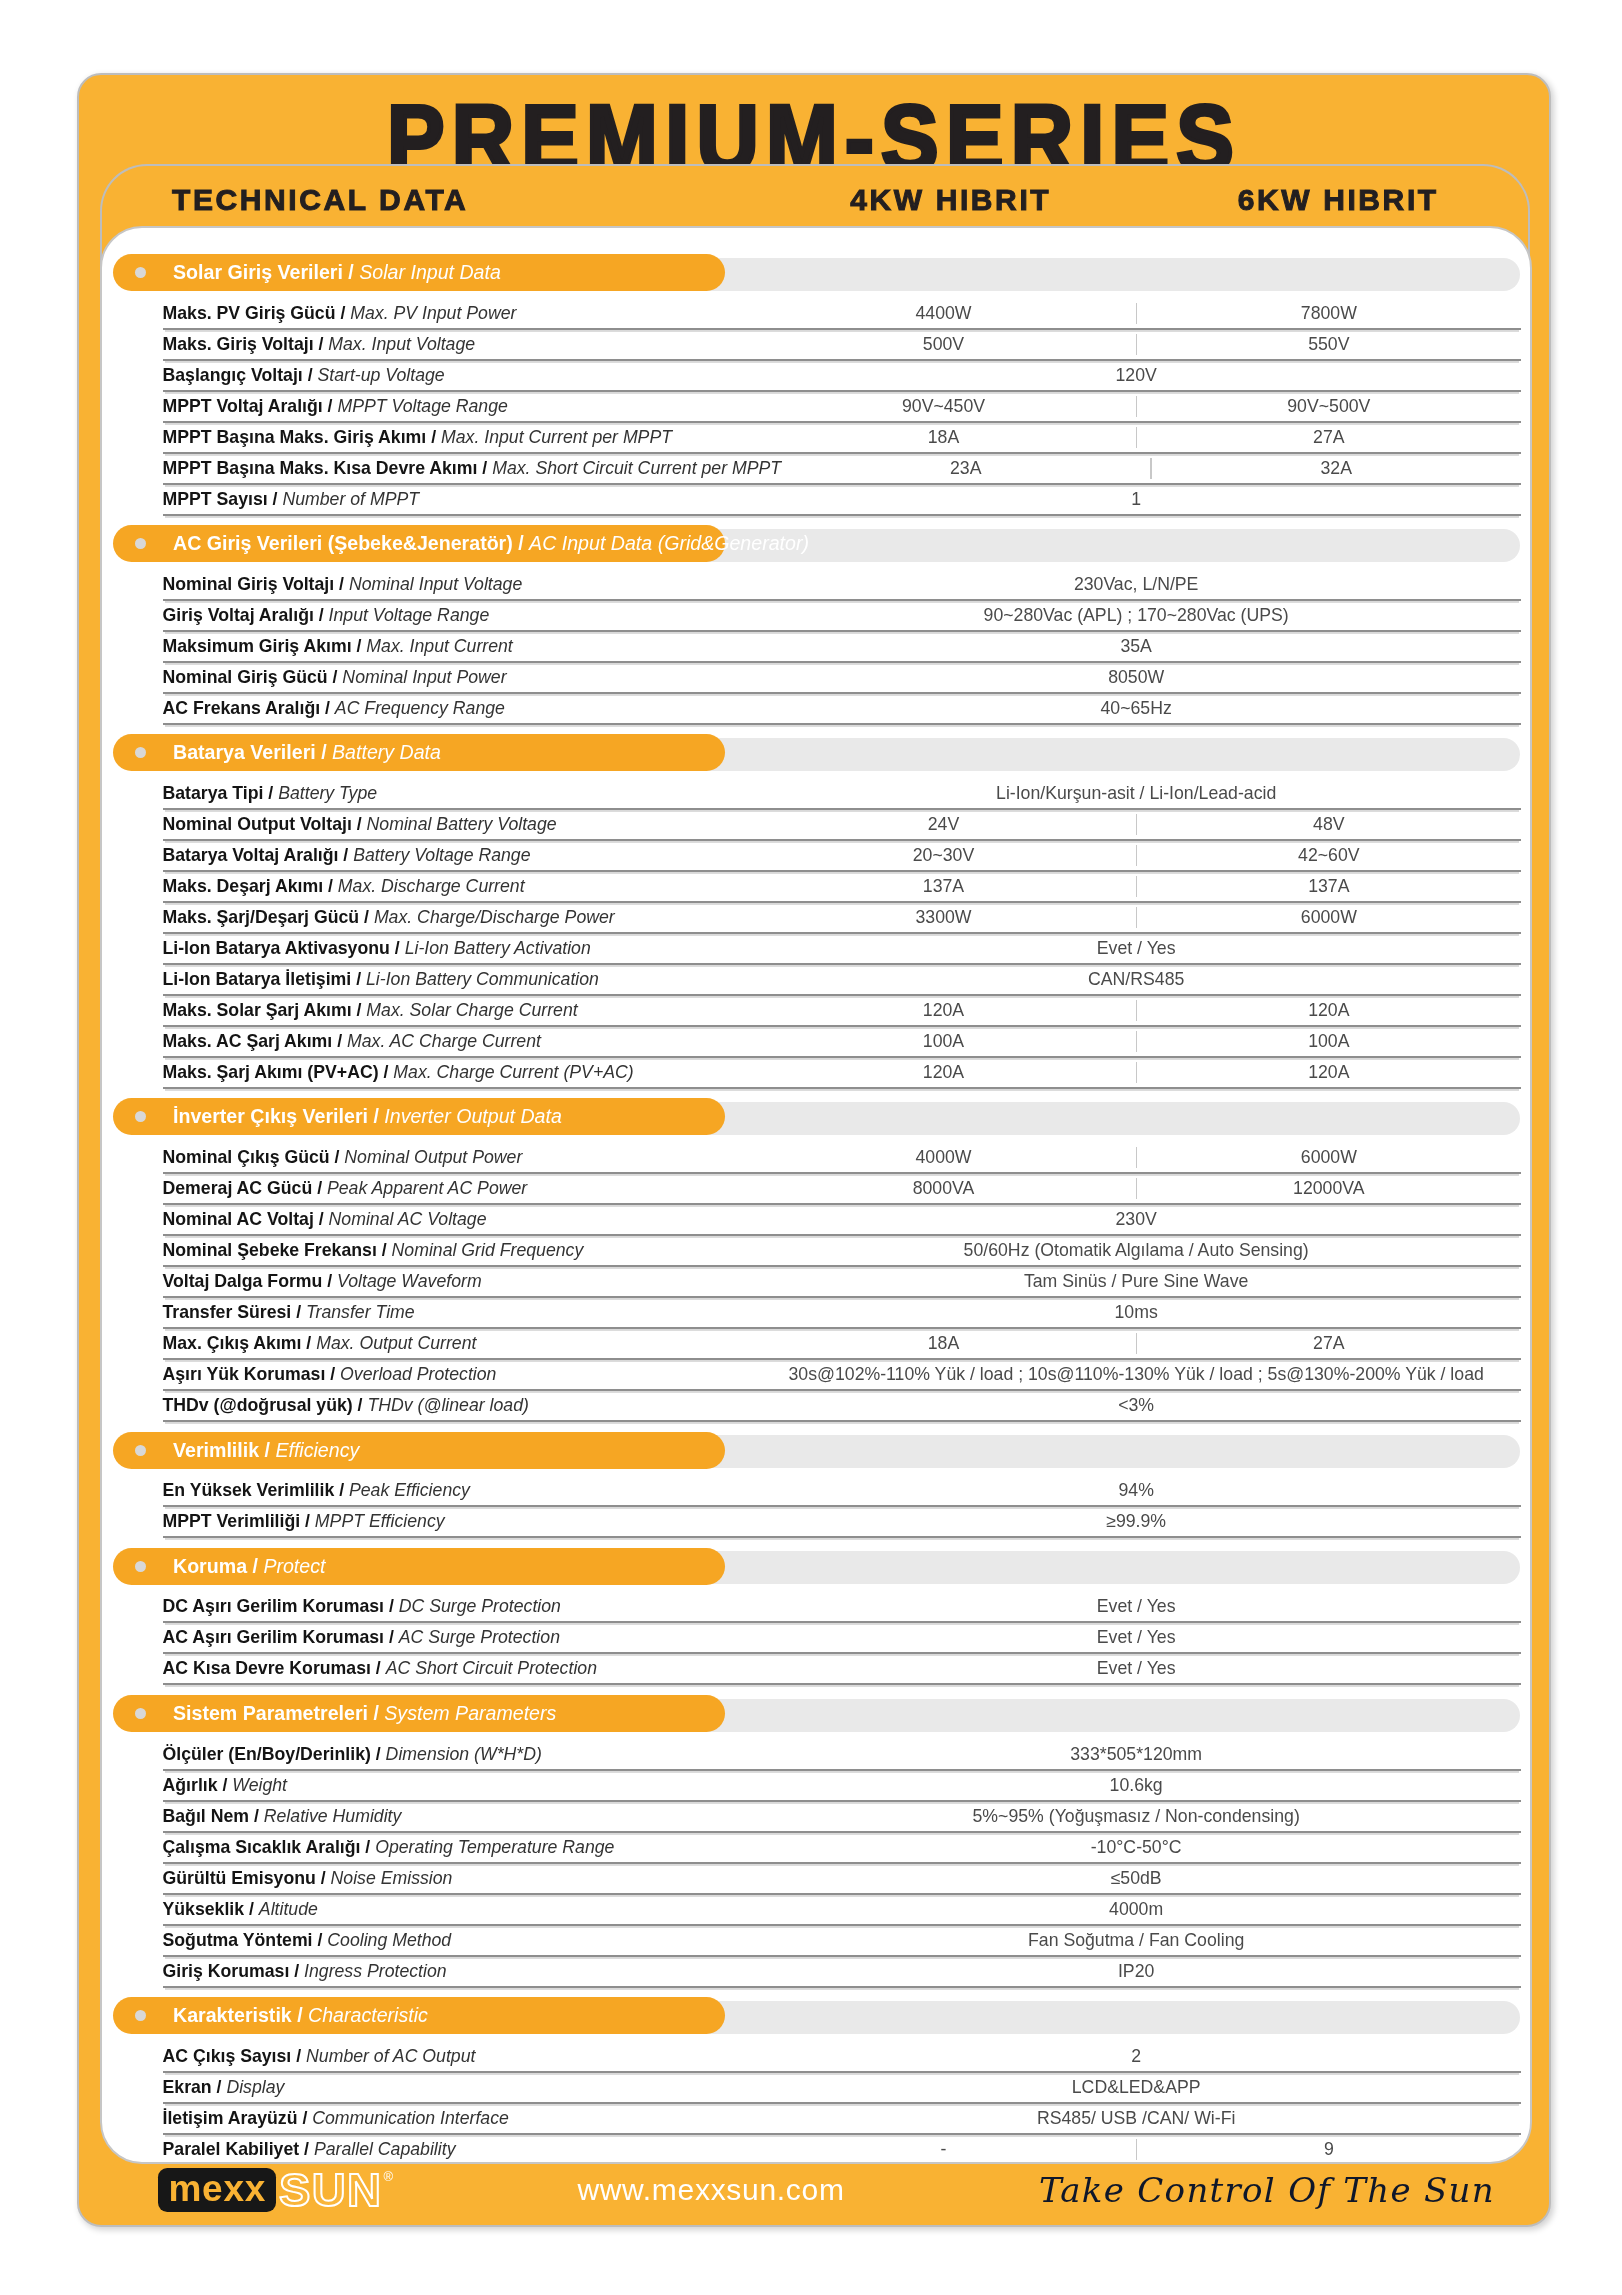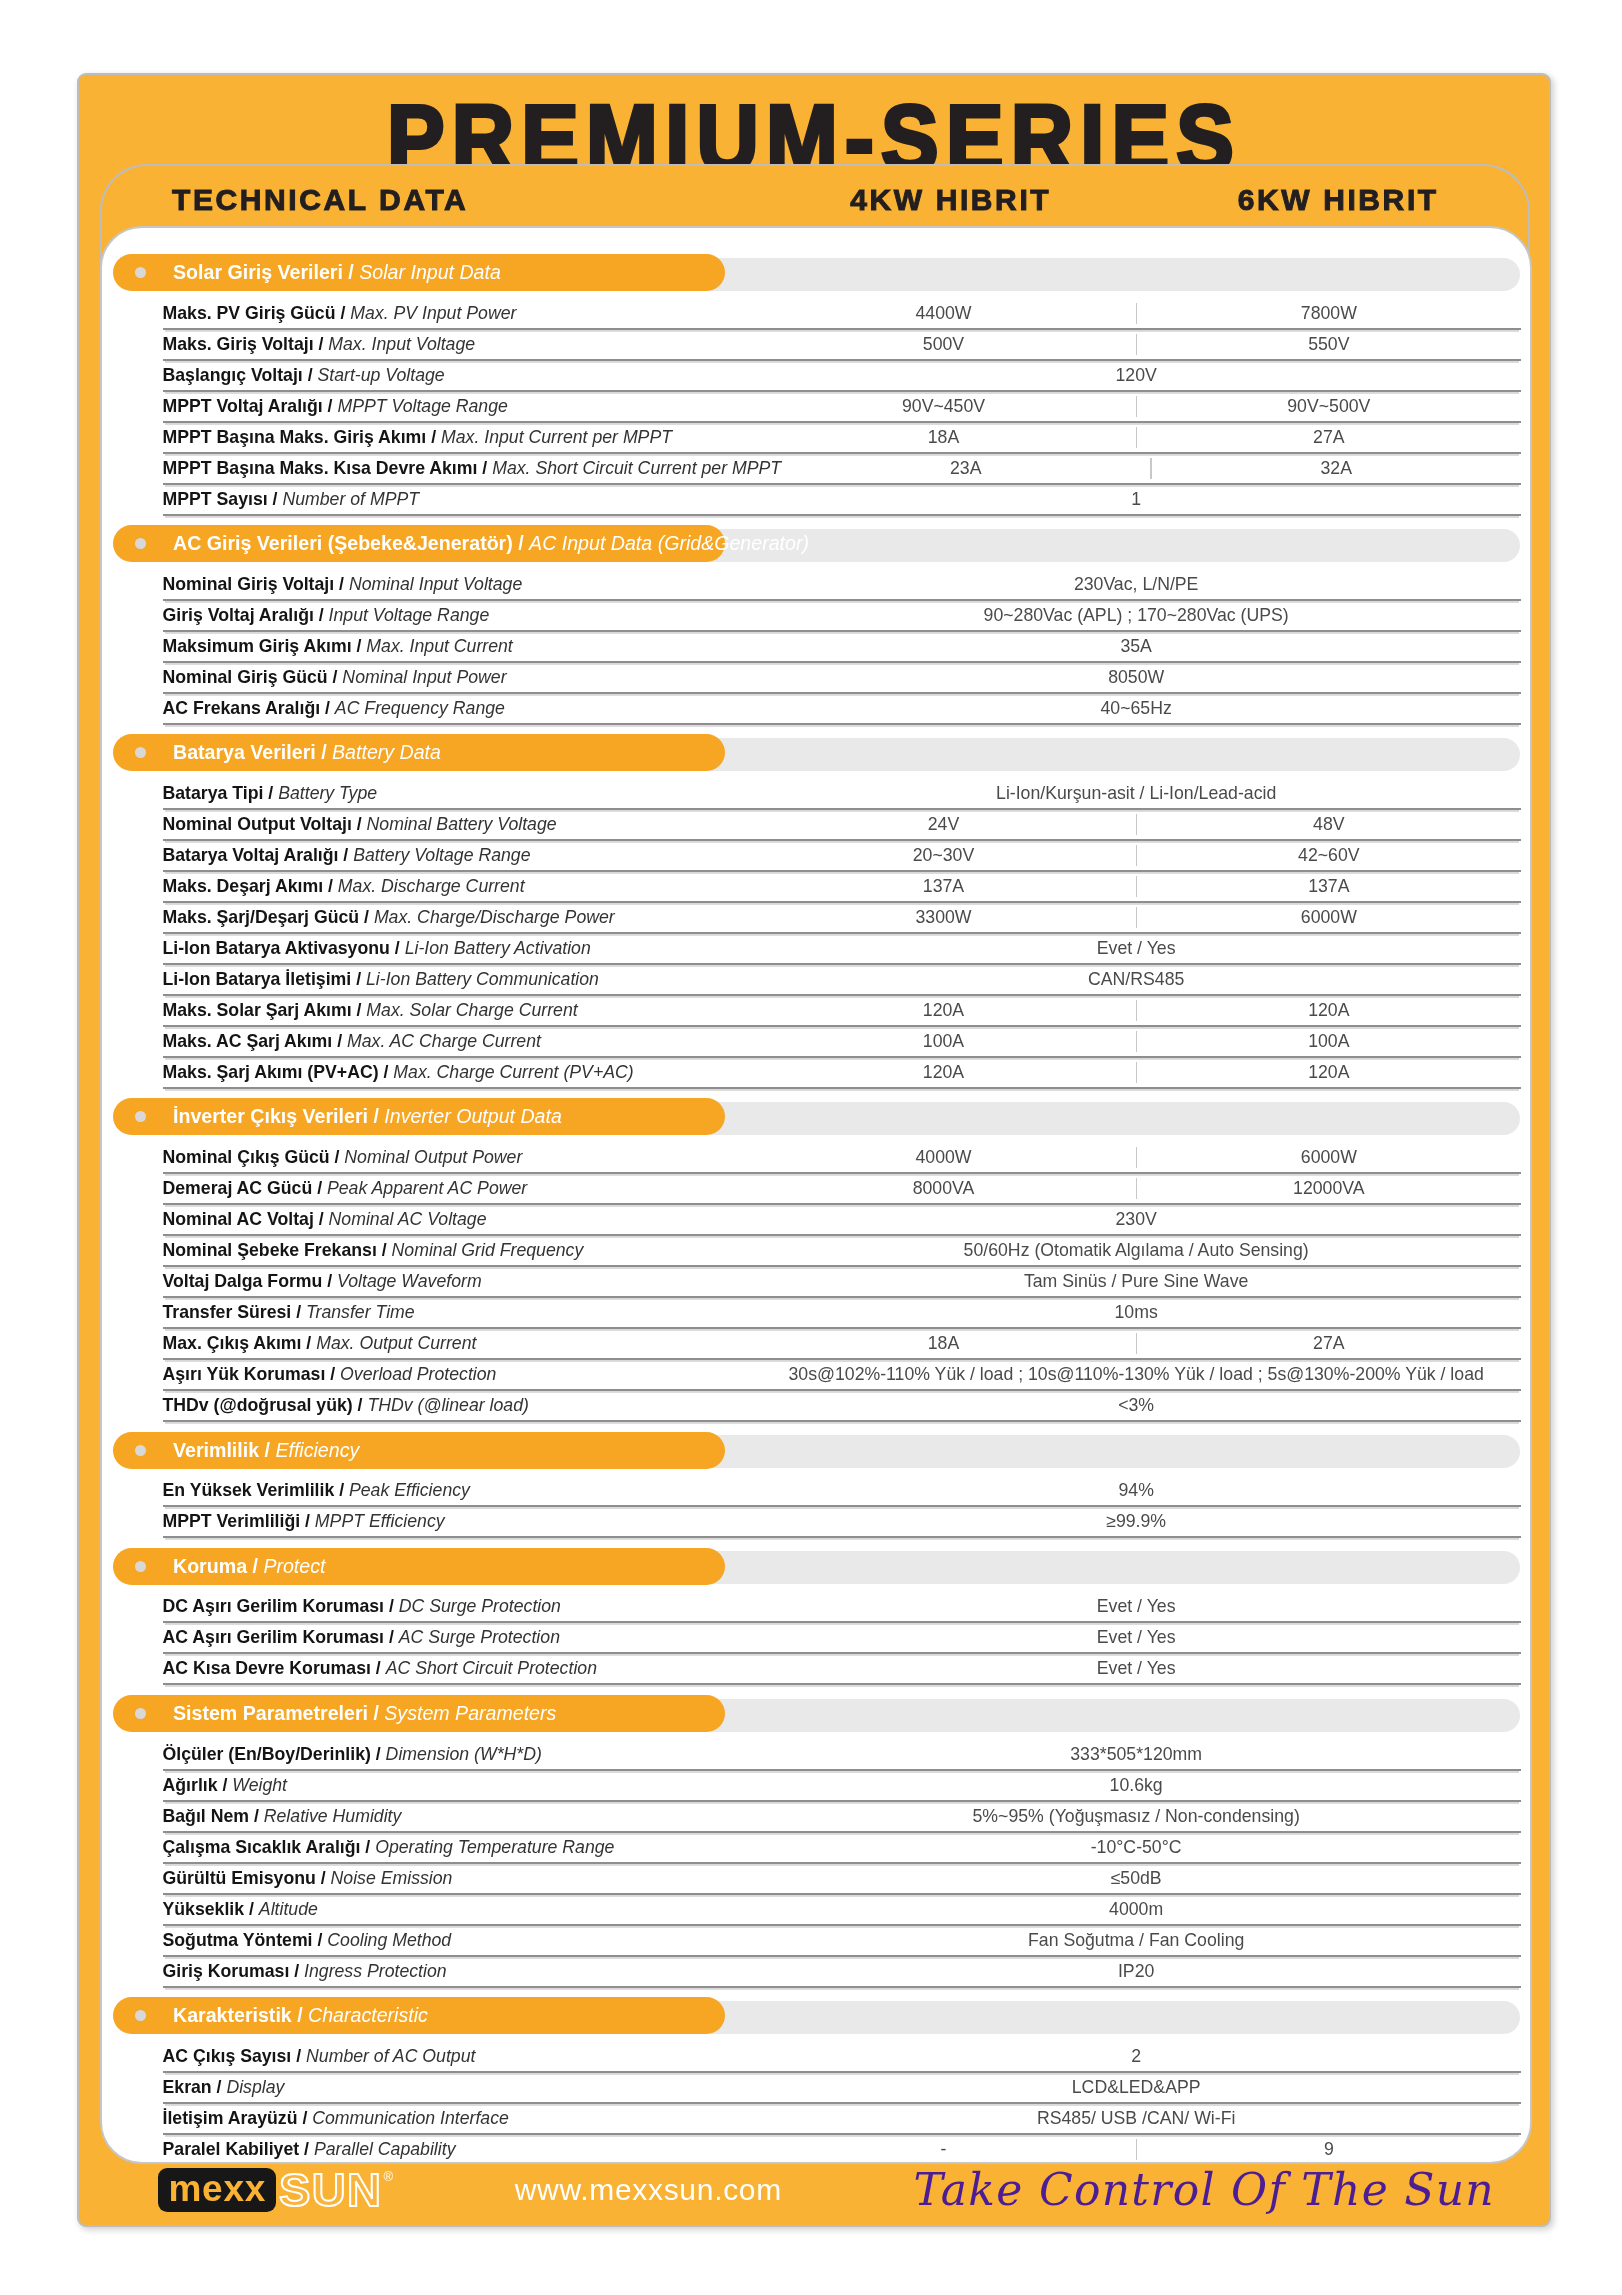--- a/index.html
+++ b/index.html
@@ -2,21 +2,21 @@
 <html style="font-size:10.5px"><head>
 <meta charset="utf-8">
 <style>
   * { margin:0; padding:0; box-sizing:border-box; }
   body { background:#ffffff; font-family:"Liberation Sans", sans-serif; }
   .page { position:relative; width:1623px; height:2295px; background:#ffffff; overflow:hidden; }
 
   
   .outer {
     position:absolute; left:77px; top:73px; width:1474px; height:2154px;
-    background:#F9B233; border:2px solid #BDBDBD; border-radius:9px;
+    background:#F9B233; border:2px solid #BDBDBD; border-radius:24px;
     box-shadow:2.6px 2.6px 6.5px rgba(0,0,0,.18);
   }
 
   
   .title {
     position:absolute; top:9.2px; left:0; right:0; text-align:center;
     font-size:77px; font-weight:bold; color:#231F20; letter-spacing:6.5px;
     -webkit-text-stroke:3.3px #231F20;
     transform:scale(1.12,1.22); transform-origin:center top; white-space:nowrap;
   }
@@ -84,22 +84,22 @@
     background:#171717; border-radius:9.2px; padding:2.6px 10.5px 5.2px 10.5px;
     color:#F9B233; font-weight:bold; font-size:37px; letter-spacing:0.7px; line-height:1;
   }
   .logo-sun {
     font-size:47px; font-weight:bold; line-height:0.95; letter-spacing:1.3px;
     color:rgba(255,255,255,0.04); -webkit-text-stroke:2px #ffffff; margin-left:2.6px;
   }
   .logo-reg { color:#ffffff; font-size:13px; margin-left:1.3px; margin-top:1.3px; }
   .url { flex:1; text-align:center; color:#ffffff; font-size:30px; letter-spacing:0.7px; }
   .slogan {
-    font-family:"DejaVu Serif", serif; font-style:italic; color:#4c1d95;
-    font-size:44px; white-space:nowrap; letter-spacing:1.3px;margin-left:10px;
+    font-family:"DejaVu Serif", serif; font-style:italic; color:#0f172a;
+    font-size:34px; white-space:nowrap; letter-spacing:1.3px;margin-left:10px;
   }
 </style>
 </head>
 <body>
 
 <div class="page">
   <div class="outer">
 
     <div class="title">PREMIUM-SERIES</div>
 

